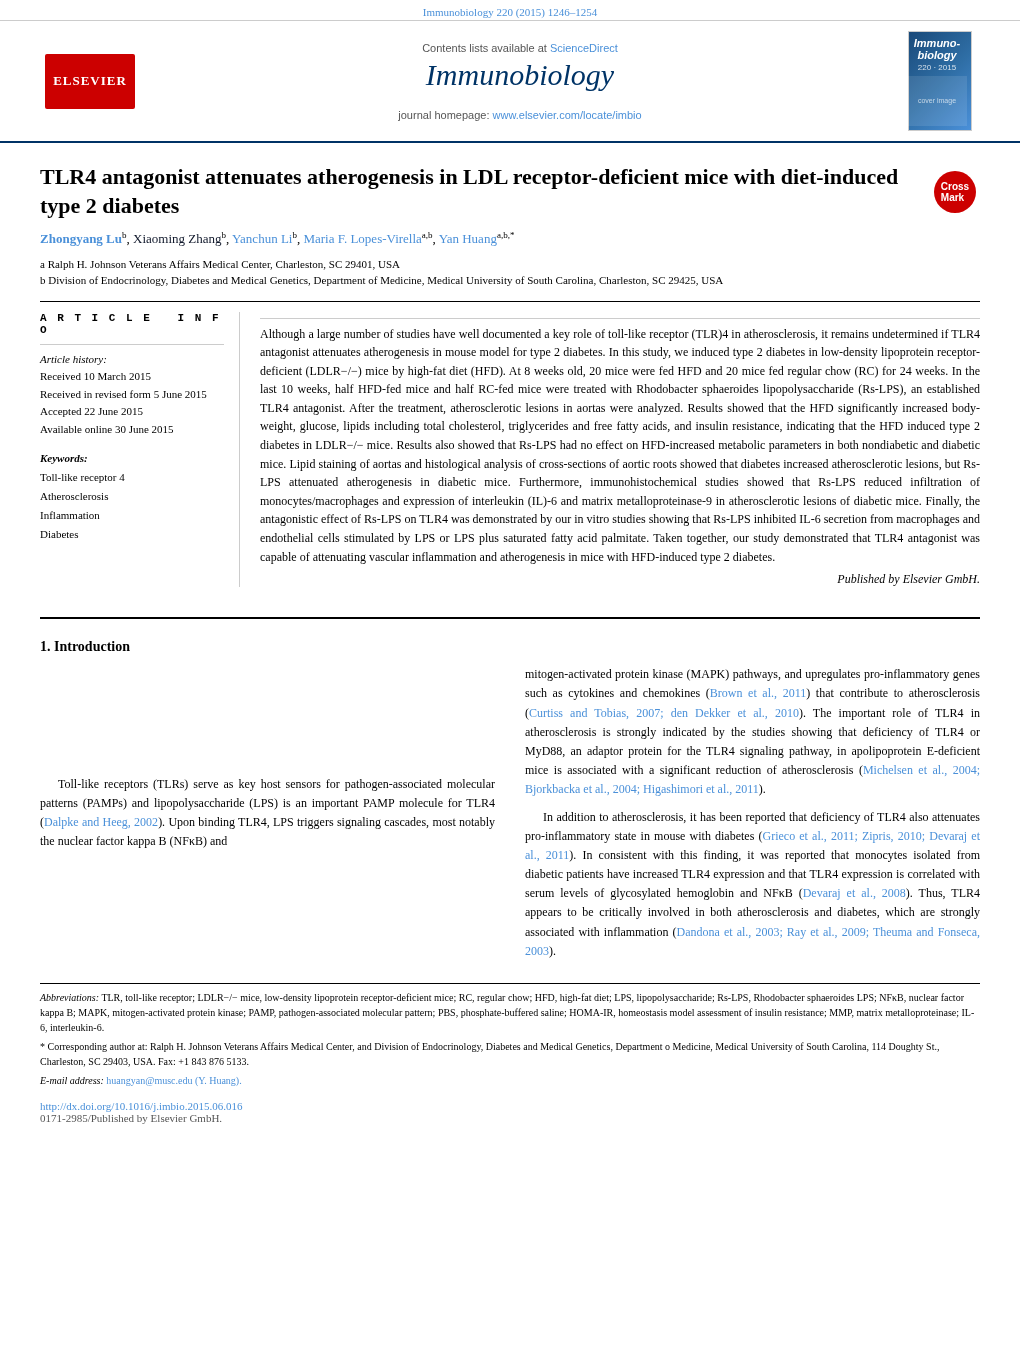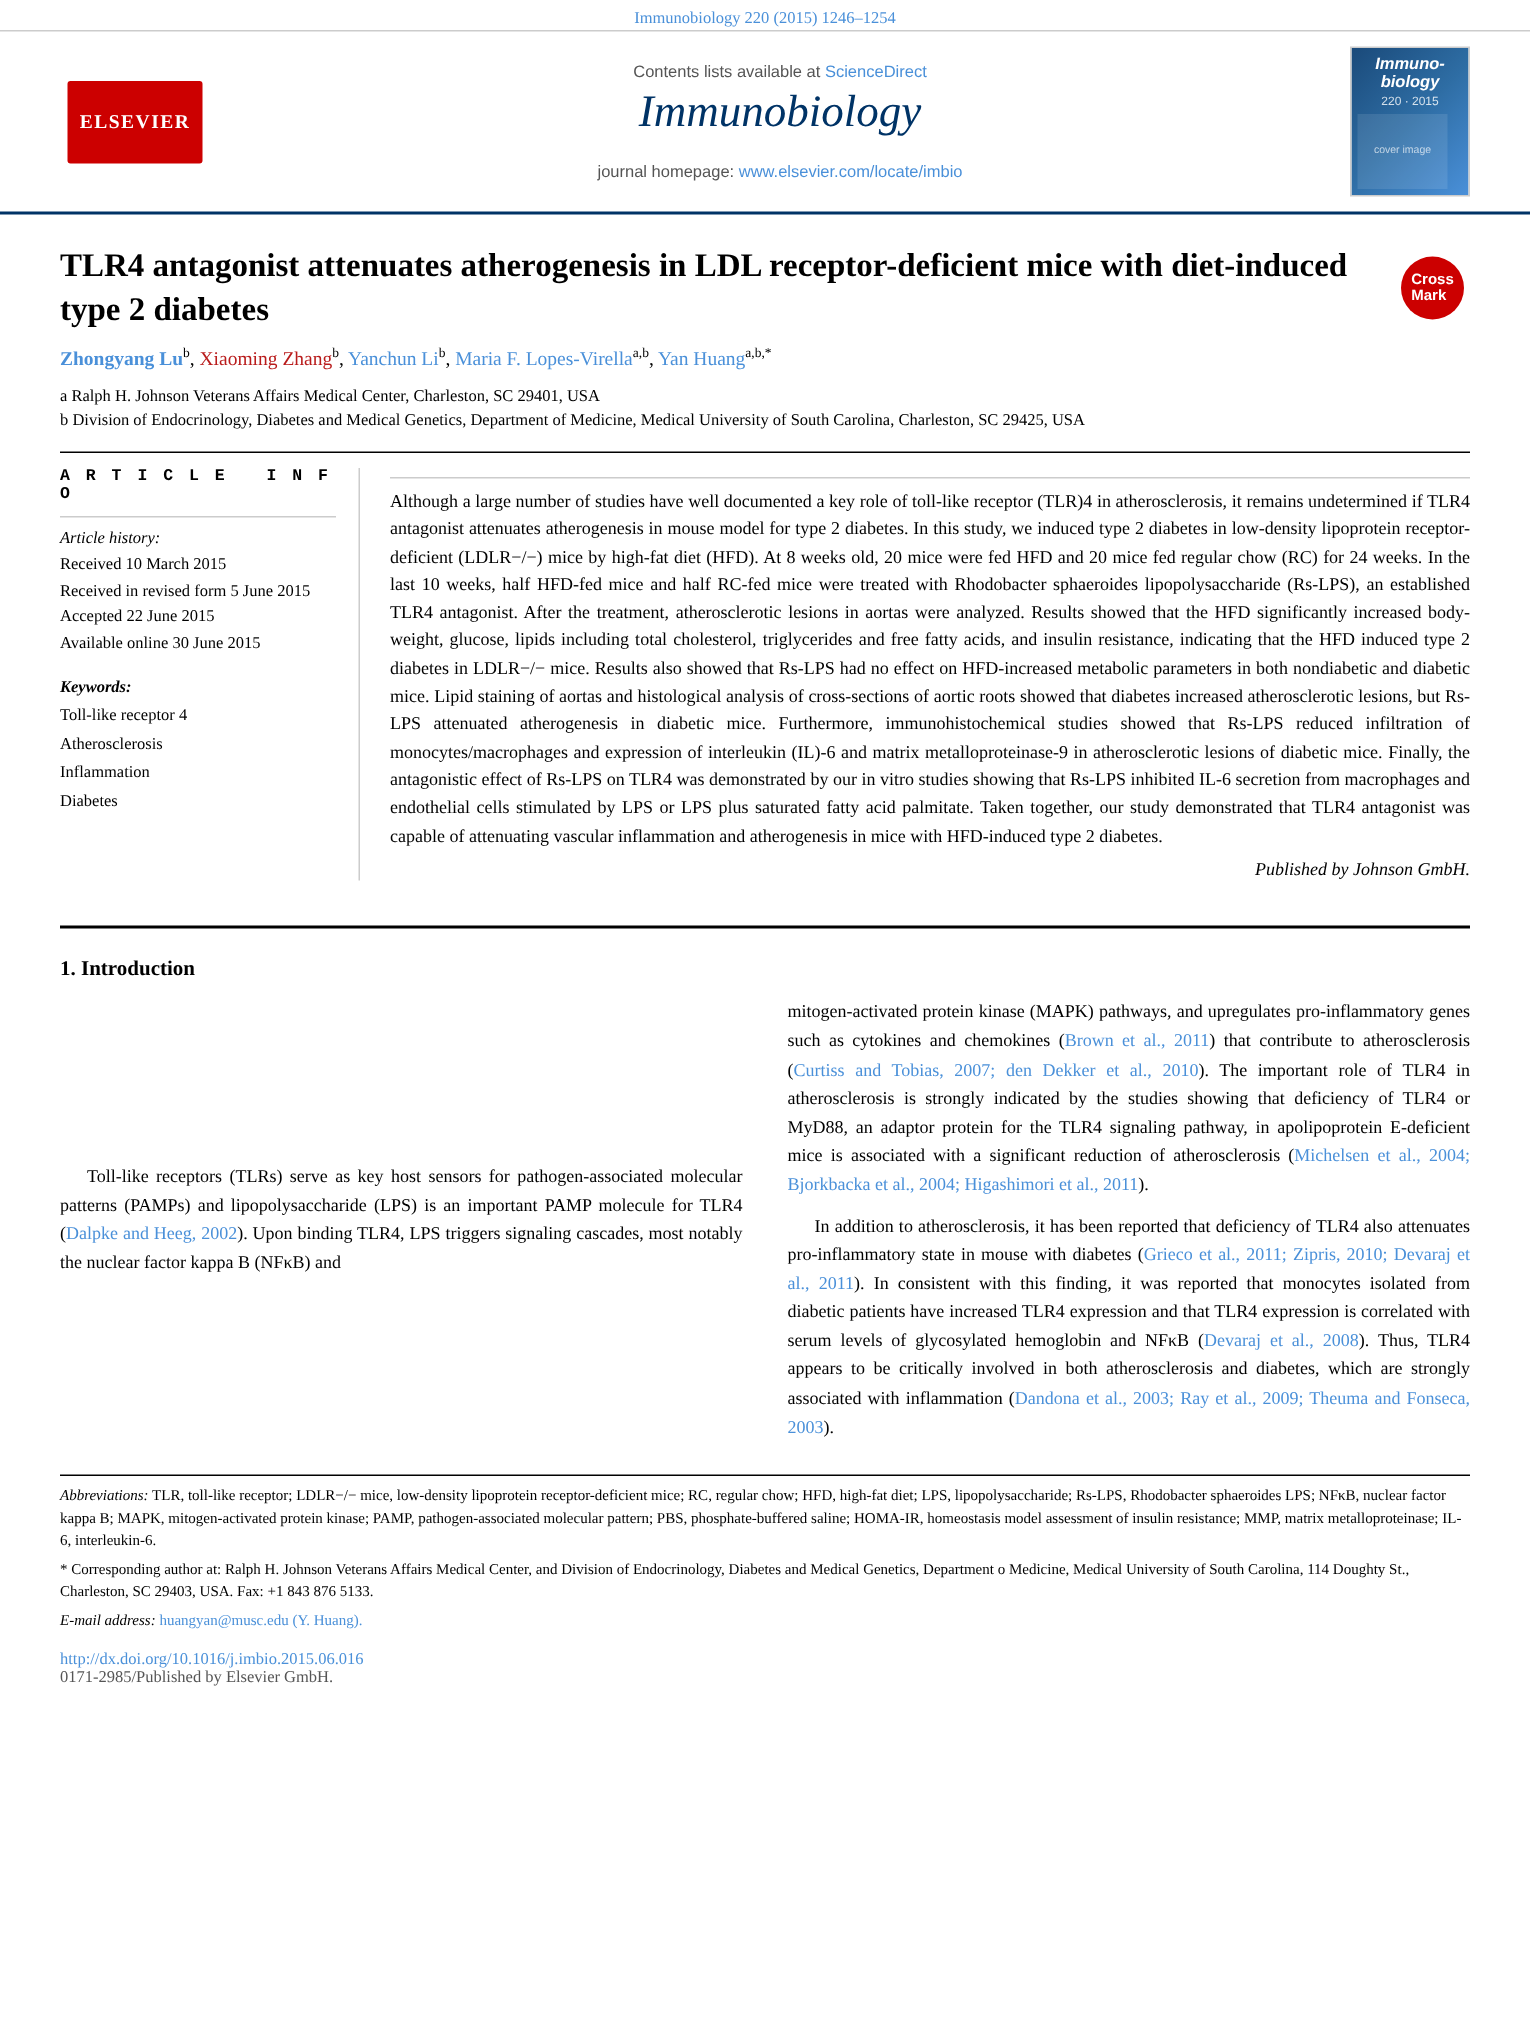--- a/index.html
+++ b/index.html
@@ -65,21 +65,21 @@
       font-style: italic;
       margin-bottom: 4px;
     }
     .journal-right {
       width: 100px;
       display: flex;
       flex-direction: column;
       align-items: center;
     }
     .journal-cover {
-      width: 80px;
+      width: 64px;
       height: 100px;
       background: linear-gradient(135deg, #1a4a7a 0%, #2e6da4 50%, #4a90d9 100%);
       border: 1px solid #ccc;
       display: flex;
       align-items: center;
       justify-content: flex-end;
       color: #fff;
       font-size: 9px;
       font-family: Arial, sans-serif;
       text-align: center;
@@ -287,21 +287,21 @@
     <div class="article-title">TLR4 antagonist attenuates atherogenesis in LDL receptor-deficient mice with diet-induced type 2 diabetes</div>
     <div class="crossmark">
       <div class="crossmark-icon">
         <span style="font-size:10px;font-family:Arial;">Cross<br>Mark</span>
       </div>
     </div>
   </div>
 
   <div class="authors">
     <span style="color:#4a90d9;font-weight:bold;">Zhongyang Lu</span><sup>b</sup>,
-    <span style="color:#b91c1c;">Xiaoming Zhang</span><sup>b</sup>,
+    <span style="color:#0f172a;">Xiaoming Zhang</span><sup>b</sup>,
     <span style="color:#4a90d9;">Yanchun Li</span><sup>b</sup>,
     <span style="color:#4a90d9;">Maria F. Lopes-Virella</span><sup>a,b</sup>,
     <span style="color:#4a90d9;">Yan Huang</span><sup>a,b,*</sup>
   </div>
 
   <div class="author-affiliations">
     <div>a Ralph H. Johnson Veterans Affairs Medical Center, Charleston, SC 29401, USA</div>
     <div>b Division of Endocrinology, Diabetes and Medical Genetics, Department of Medicine, Medical University of South Carolina, Charleston, SC 29425, USA</div>
   </div>
 
@@ -326,21 +326,21 @@
           <div>Toll-like receptor 4</div>
           <div>Atherosclerosis</div>
           <div>Inflammation</div>
           <div>Diabetes</div>
         </div>
       </div>
     </div>
     <div class="right-col">
       <hr class="h-rule-thin">
       <div class="abstract-text">Although a large number of studies have well documented a key role of toll-like receptor (TLR)4 in atherosclerosis, it remains undetermined if TLR4 antagonist attenuates atherogenesis in mouse model for type 2 diabetes. In this study, we induced type 2 diabetes in low-density lipoprotein receptor-deficient (LDLR−/−) mice by high-fat diet (HFD). At 8 weeks old, 20 mice were fed HFD and 20 mice fed regular chow (RC) for 24 weeks. In the last 10 weeks, half HFD-fed mice and half RC-fed mice were treated with Rhodobacter sphaeroides lipopolysaccharide (Rs-LPS), an established TLR4 antagonist. After the treatment, atherosclerotic lesions in aortas were analyzed. Results showed that the HFD significantly increased body-weight, glucose, lipids including total cholesterol, triglycerides and free fatty acids, and insulin resistance, indicating that the HFD induced type 2 diabetes in LDLR−/− mice. Results also showed that Rs-LPS had no effect on HFD-increased metabolic parameters in both nondiabetic and diabetic mice. Lipid staining of aortas and histological analysis of cross-sections of aortic roots showed that diabetes increased atherosclerotic lesions, but Rs-LPS attenuated atherogenesis in diabetic mice. Furthermore, immunohistochemical studies showed that Rs-LPS reduced infiltration of monocytes/macrophages and expression of interleukin (IL)-6 and matrix metalloproteinase-9 in atherosclerotic lesions of diabetic mice. Finally, the antagonistic effect of Rs-LPS on TLR4 was demonstrated by our in vitro studies showing that Rs-LPS inhibited IL-6 secretion from macrophages and endothelial cells stimulated by LPS or LPS plus saturated fatty acid palmitate. Taken together, our study demonstrated that TLR4 antagonist was capable of attenuating vascular inflammation and atherogenesis in mice with HFD-induced type 2 diabetes.</div>
-      <div class="published-by">Published by Johnson GmbH.</div>
+      <div class="published-by">Published by Elsevier GmbH.</div>
     </div>
   </div>
 
 </div>
 
 <hr style="border:none;border-top:2px solid #000;margin:10px 40px 0 40px;">
 
 <div class="body-section">
   <div class="section-title" style="margin-bottom:10px;font-size:14px;font-weight:bold;">1. Introduction</div>
   <div class="body-two-col">

